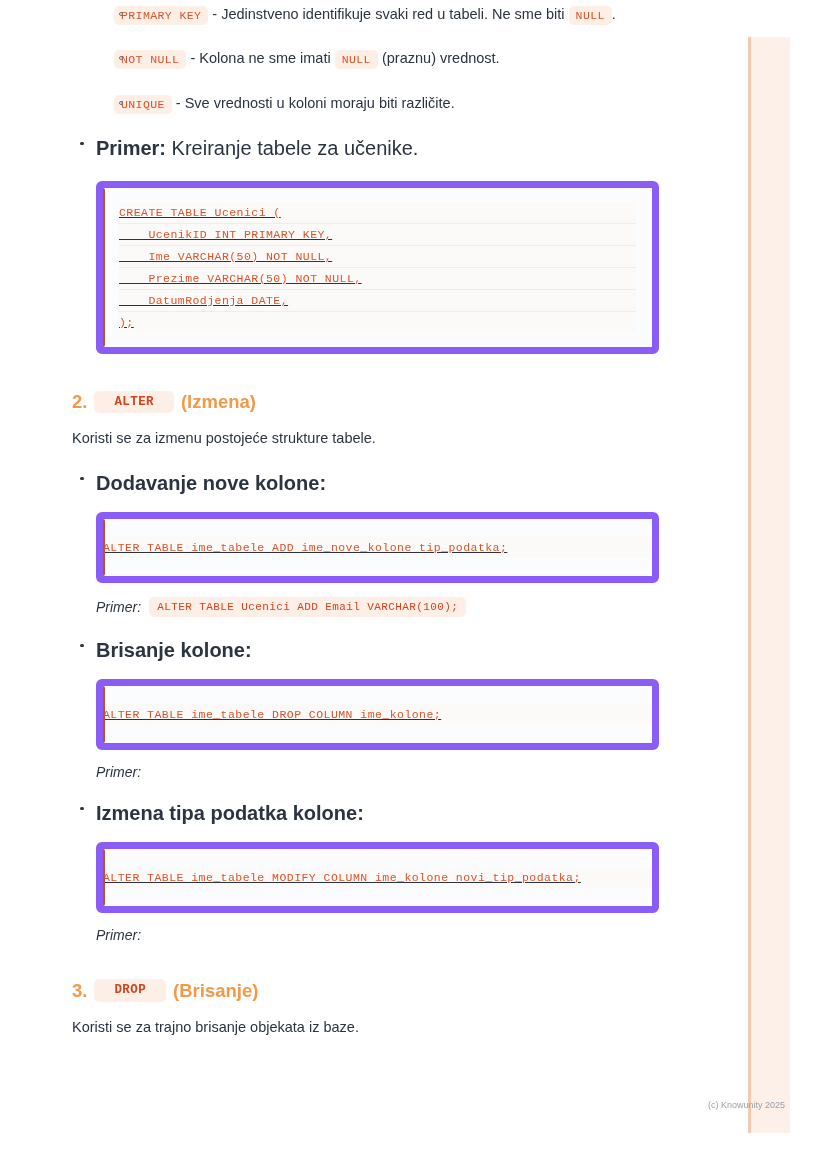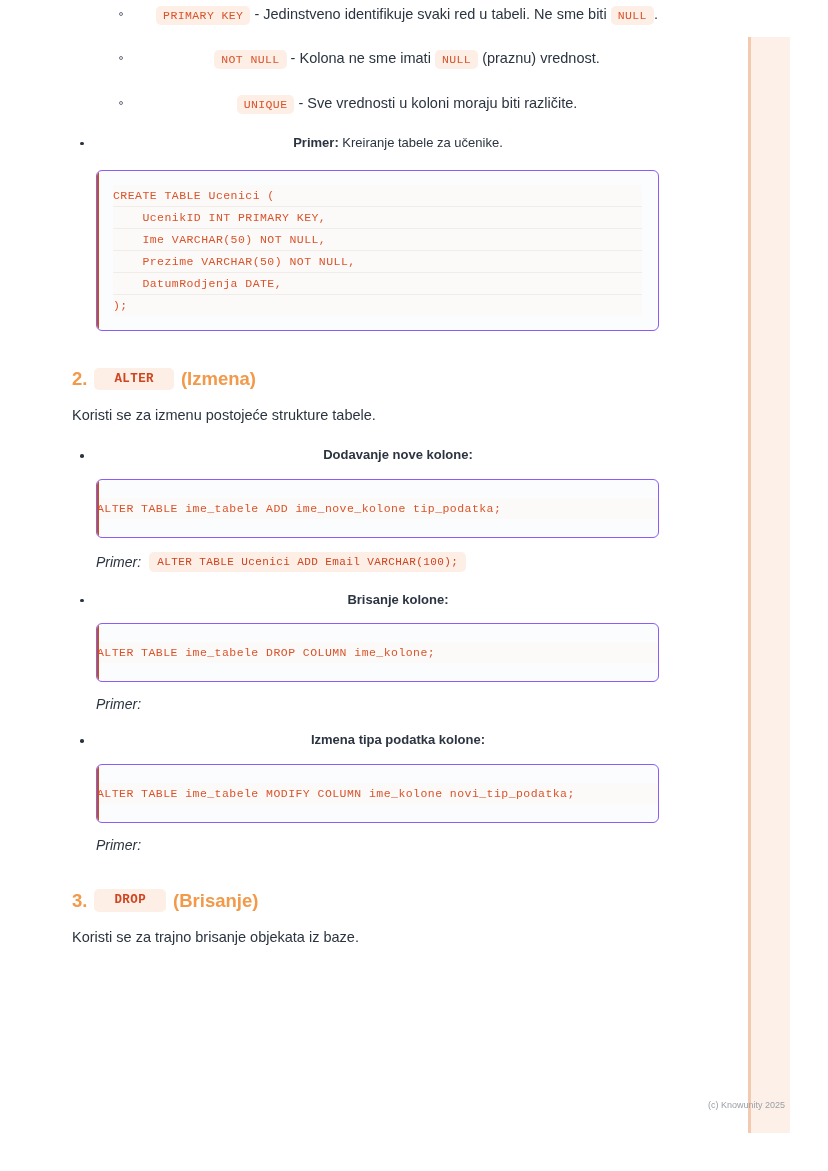--- a/index.html
+++ b/index.html
@@ -47,23 +47,22 @@
   
   ul.lvl1 {
     list-style: none;
     margin: 0;
     padding: 0;
   }
   ul.lvl1 > li {
     position: relative;
     padding-left: 24px;
     margin: 0 0 10px 0;
-    font-size: 13px;
+    font-size: 20px;
     line-height: 1.5;
-    text-align: center;
   }
   ul.lvl1 > li::before {
     content: "";
     position: absolute;
     left: 8px;
     top: 9px;
     width: 3.5px;
     height: 3.5px;
     border-radius: 50%;
     background: #2b3440;
@@ -74,21 +73,20 @@
     margin: 0;
     padding: 0;
   }
   ul.lvl2 > li {
     position: relative;
     padding-left: 28px;
     margin: 0 0 16px 0;
     font-size: 14.5px;
     line-height: 1.95;
     color: #2b3440;
-    text-align: center;
   }
   ul.lvl2 > li::before {
     content: "";
     position: absolute;
     left: 33px;
     top: 12px;
     width: 4px;
     height: 4px;
     border-radius: 50%;
     border: 1.2px solid #6b7280;
@@ -136,27 +134,28 @@
     font-size: 14.5px;
     line-height: 1.5;
     margin: 0 0 18px 0;
     color: #2b3440;
   }
 
   
   .codeblock {
     position: relative;
     background: #fbfcfd;
-    border: 1px solid #8b5cf6;
+    border: 7px solid #8b5cf6;
     border-radius: 6px;
     margin: 14px 0 14px 24px;
     padding: 14px 16px;
     overflow: hidden;
     box-sizing: border-box;
     width: 563px;
+    text-decoration: underline;
   }
   .codeblock::before {
     content: "";
     position: absolute;
     left: -2px;
     top: 0;
     bottom: 0;
     width: 4px;
     background: #c1511f;
     border-radius: 2px;

